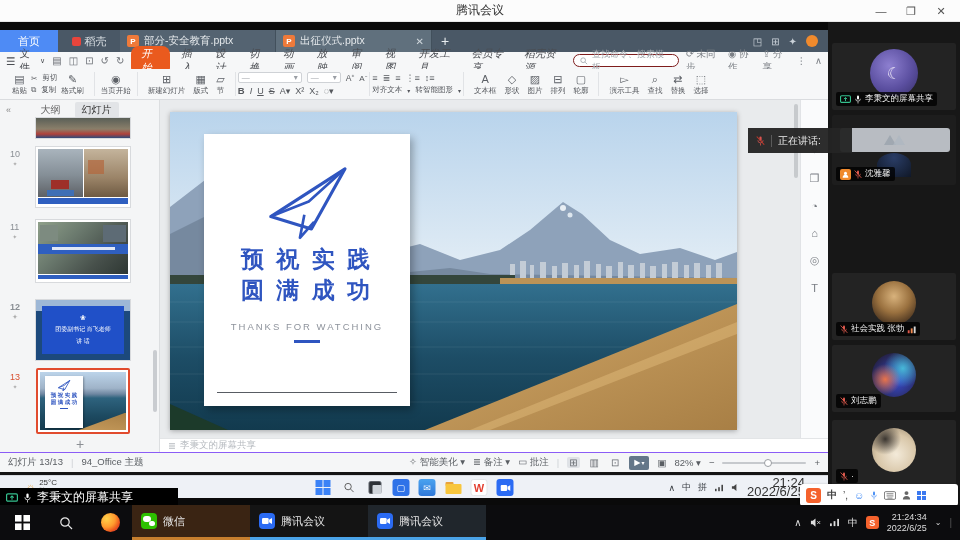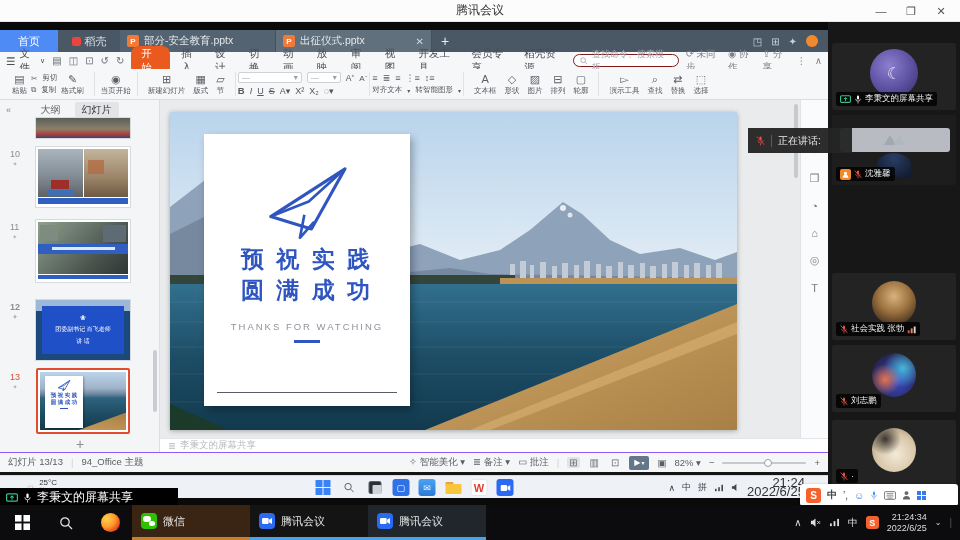--- a/index.html
+++ b/index.html
@@ -23,21 +23,21 @@
   .ptx-ico{width:12px;height:12px;border-radius:2px;background:#ef7a3a;color:#fff;font-size:8px;font-weight:bold;display:flex;align-items:center;justify-content:center;flex:0 0 auto;}
   .doc-tab .tx{white-space:nowrap;overflow:hidden;text-overflow:ellipsis;flex:1;}
   .doc-tab .cl{color:#cfd6dc;font-size:10px;}
   .tab-add{width:26px;display:flex;align-items:center;justify-content:center;font-size:14px;color:#e8ecef;}
   .strip-right{margin-left:auto;display:flex;align-items:center;gap:9px;padding-right:10px;color:#c9d1d8;font-size:10px;}
   .avatar-dot{width:12px;height:12px;border-radius:50%;background:#f08a2d;}
   
   .ribbonrow{position:absolute;left:0;top:30px;width:828px;height:17px;background:#f6f7f8;display:flex;align-items:center;font-size:10.5px;color:#4a4d52;padding:0 6px;gap:7px;}
   .filemenu{display:flex;gap:4px;align-items:center;}
   .quick{display:flex;gap:7px;color:#6a6e74;font-size:10px;}
-  .rtab{padding:0 4px;}
+  .rtab{padding:0 4px;font-style:italic;}
   .rtab.active{background:#ea5a1e;color:#fff;border-radius:8px;padding:1px 10px;}
   .ribbon-search{width:116px;height:13px;border:1px solid #7f1d1d;border-radius:7px;background:#fff;display:flex;align-items:center;gap:4px;padding:0 6px;color:#a0a5ab;font-size:9px;}
   .ribbonrow .right{margin-left:auto;display:flex;align-items:center;gap:9px;color:#7c8086;font-size:9.5px;}
   
   .toolsrow{position:absolute;left:0;top:47px;width:828px;height:31px;background:#f6f7f8;border-bottom:1px solid #dadcdf;display:flex;align-items:center;padding:0 4px;}
   .tgroup{display:flex;align-items:center;height:29px;padding:0 4px;}
   .vdiv{width:1px;height:24px;background:#e1e3e6;margin:0 2px;}
   .tool{display:flex;flex-direction:column;align-items:center;justify-content:center;font-size:7.5px;color:#54575c;padding:0 4px;line-height:9px;}
   .tool .g{font-size:11px;line-height:13px;color:#5c6066;}
   .minicol{display:flex;flex-direction:column;gap:2px;font-size:7.5px;color:#54575c;}

